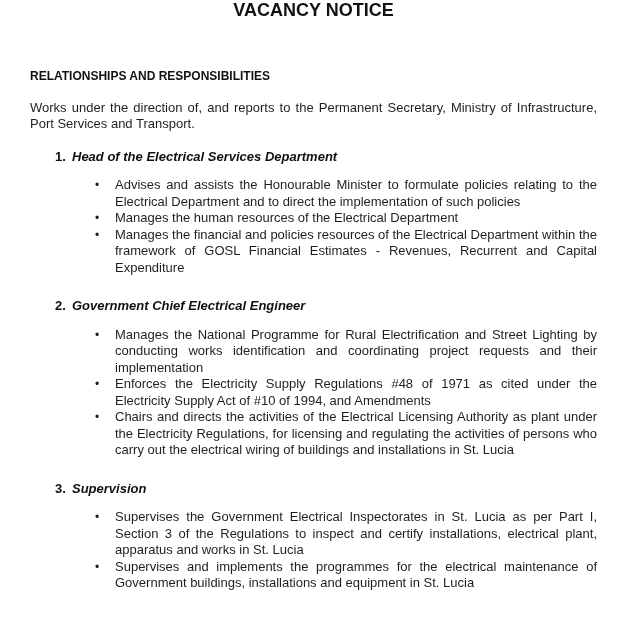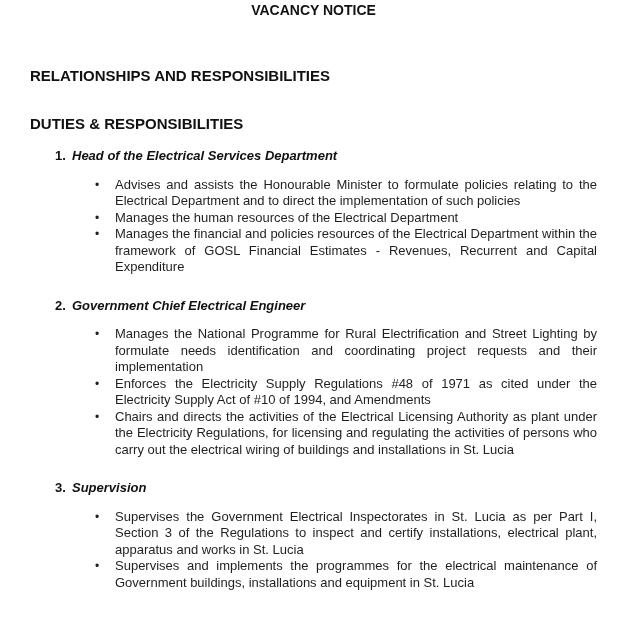--- a/index.html
+++ b/index.html
@@ -18,28 +18,28 @@
     box-sizing: border-box;
     width: 627px;
     height: 622px;
     padding: 2px 30px 0 30px;
     font-size: 13px;
     line-height: 16.5px;
   }
   .doc-title {
     margin: 0;
     text-align: center;
-    font-size: 14px;
+    font-size: 18px;
     font-weight: bold;
     color: #111;
     line-height: 17px;
   }
   .section-heading {
     margin: 0;
-    font-size: 15px;
+    font-size: 12px;
     font-weight: bold;
     color: #111;
     line-height: 16.5px;
   }
   .heading-relationships { margin-top: 49px; }
   .body-text {
     margin: 15px 0 0 0;
     text-align: justify;
   }
   .heading-duties { margin-top: 31px; }
@@ -73,22 +73,22 @@
   }
 </style>
 </head>
 <body>
 
 <div class="page">
   <h1 class="doc-title">VACANCY NOTICE</h1>
 
   <h2 class="section-heading heading-relationships">RELATIONSHIPS AND RESPONSIBILITIES</h2>
 
+  <p class="body-text">Works under the direction of, and reports to the Permanent Secretary, Ministry of Infrastructure, Port Services and Transport.</p>
 
-  <h2 class="section-heading heading-duties">DUTIES &amp; RESPONSIBILITIES</h2>
 
   <div class="duties-list" id="duties-list">
       <div class="duty-block">
         <div class="duty-head">
           <span class="duty-number">1.</span>
           <span class="duty-title">Head of the Electrical Services Department</span>
         </div>
         <div class="duty-bullets">
           <div class="bullet-row">
             <span class="bullet-marker">•</span>
@@ -105,21 +105,21 @@
         </div>
       </div>
       <div class="duty-block">
         <div class="duty-head">
           <span class="duty-number">2.</span>
           <span class="duty-title">Government Chief Electrical Engineer</span>
         </div>
         <div class="duty-bullets">
           <div class="bullet-row">
             <span class="bullet-marker">•</span>
-            <span class="bullet-text">Manages the National Programme for Rural Electrification and Street Lighting by formulate needs identification and coordinating project requests and their implementation</span>
+            <span class="bullet-text">Manages the National Programme for Rural Electrification and Street Lighting by conducting works identification and coordinating project requests and their implementation</span>
           </div>
           <div class="bullet-row">
             <span class="bullet-marker">•</span>
             <span class="bullet-text">Enforces the Electricity Supply Regulations #48 of 1971 as cited under the Electricity Supply Act of #10 of 1994, and Amendments</span>
           </div>
           <div class="bullet-row">
             <span class="bullet-marker">•</span>
             <span class="bullet-text">Chairs and directs the activities of the Electrical Licensing Authority as plant under the Electricity Regulations, for licensing and regulating the activities of persons who carry out the electrical wiring of buildings and installations in St. Lucia</span>
           </div>
         </div>

